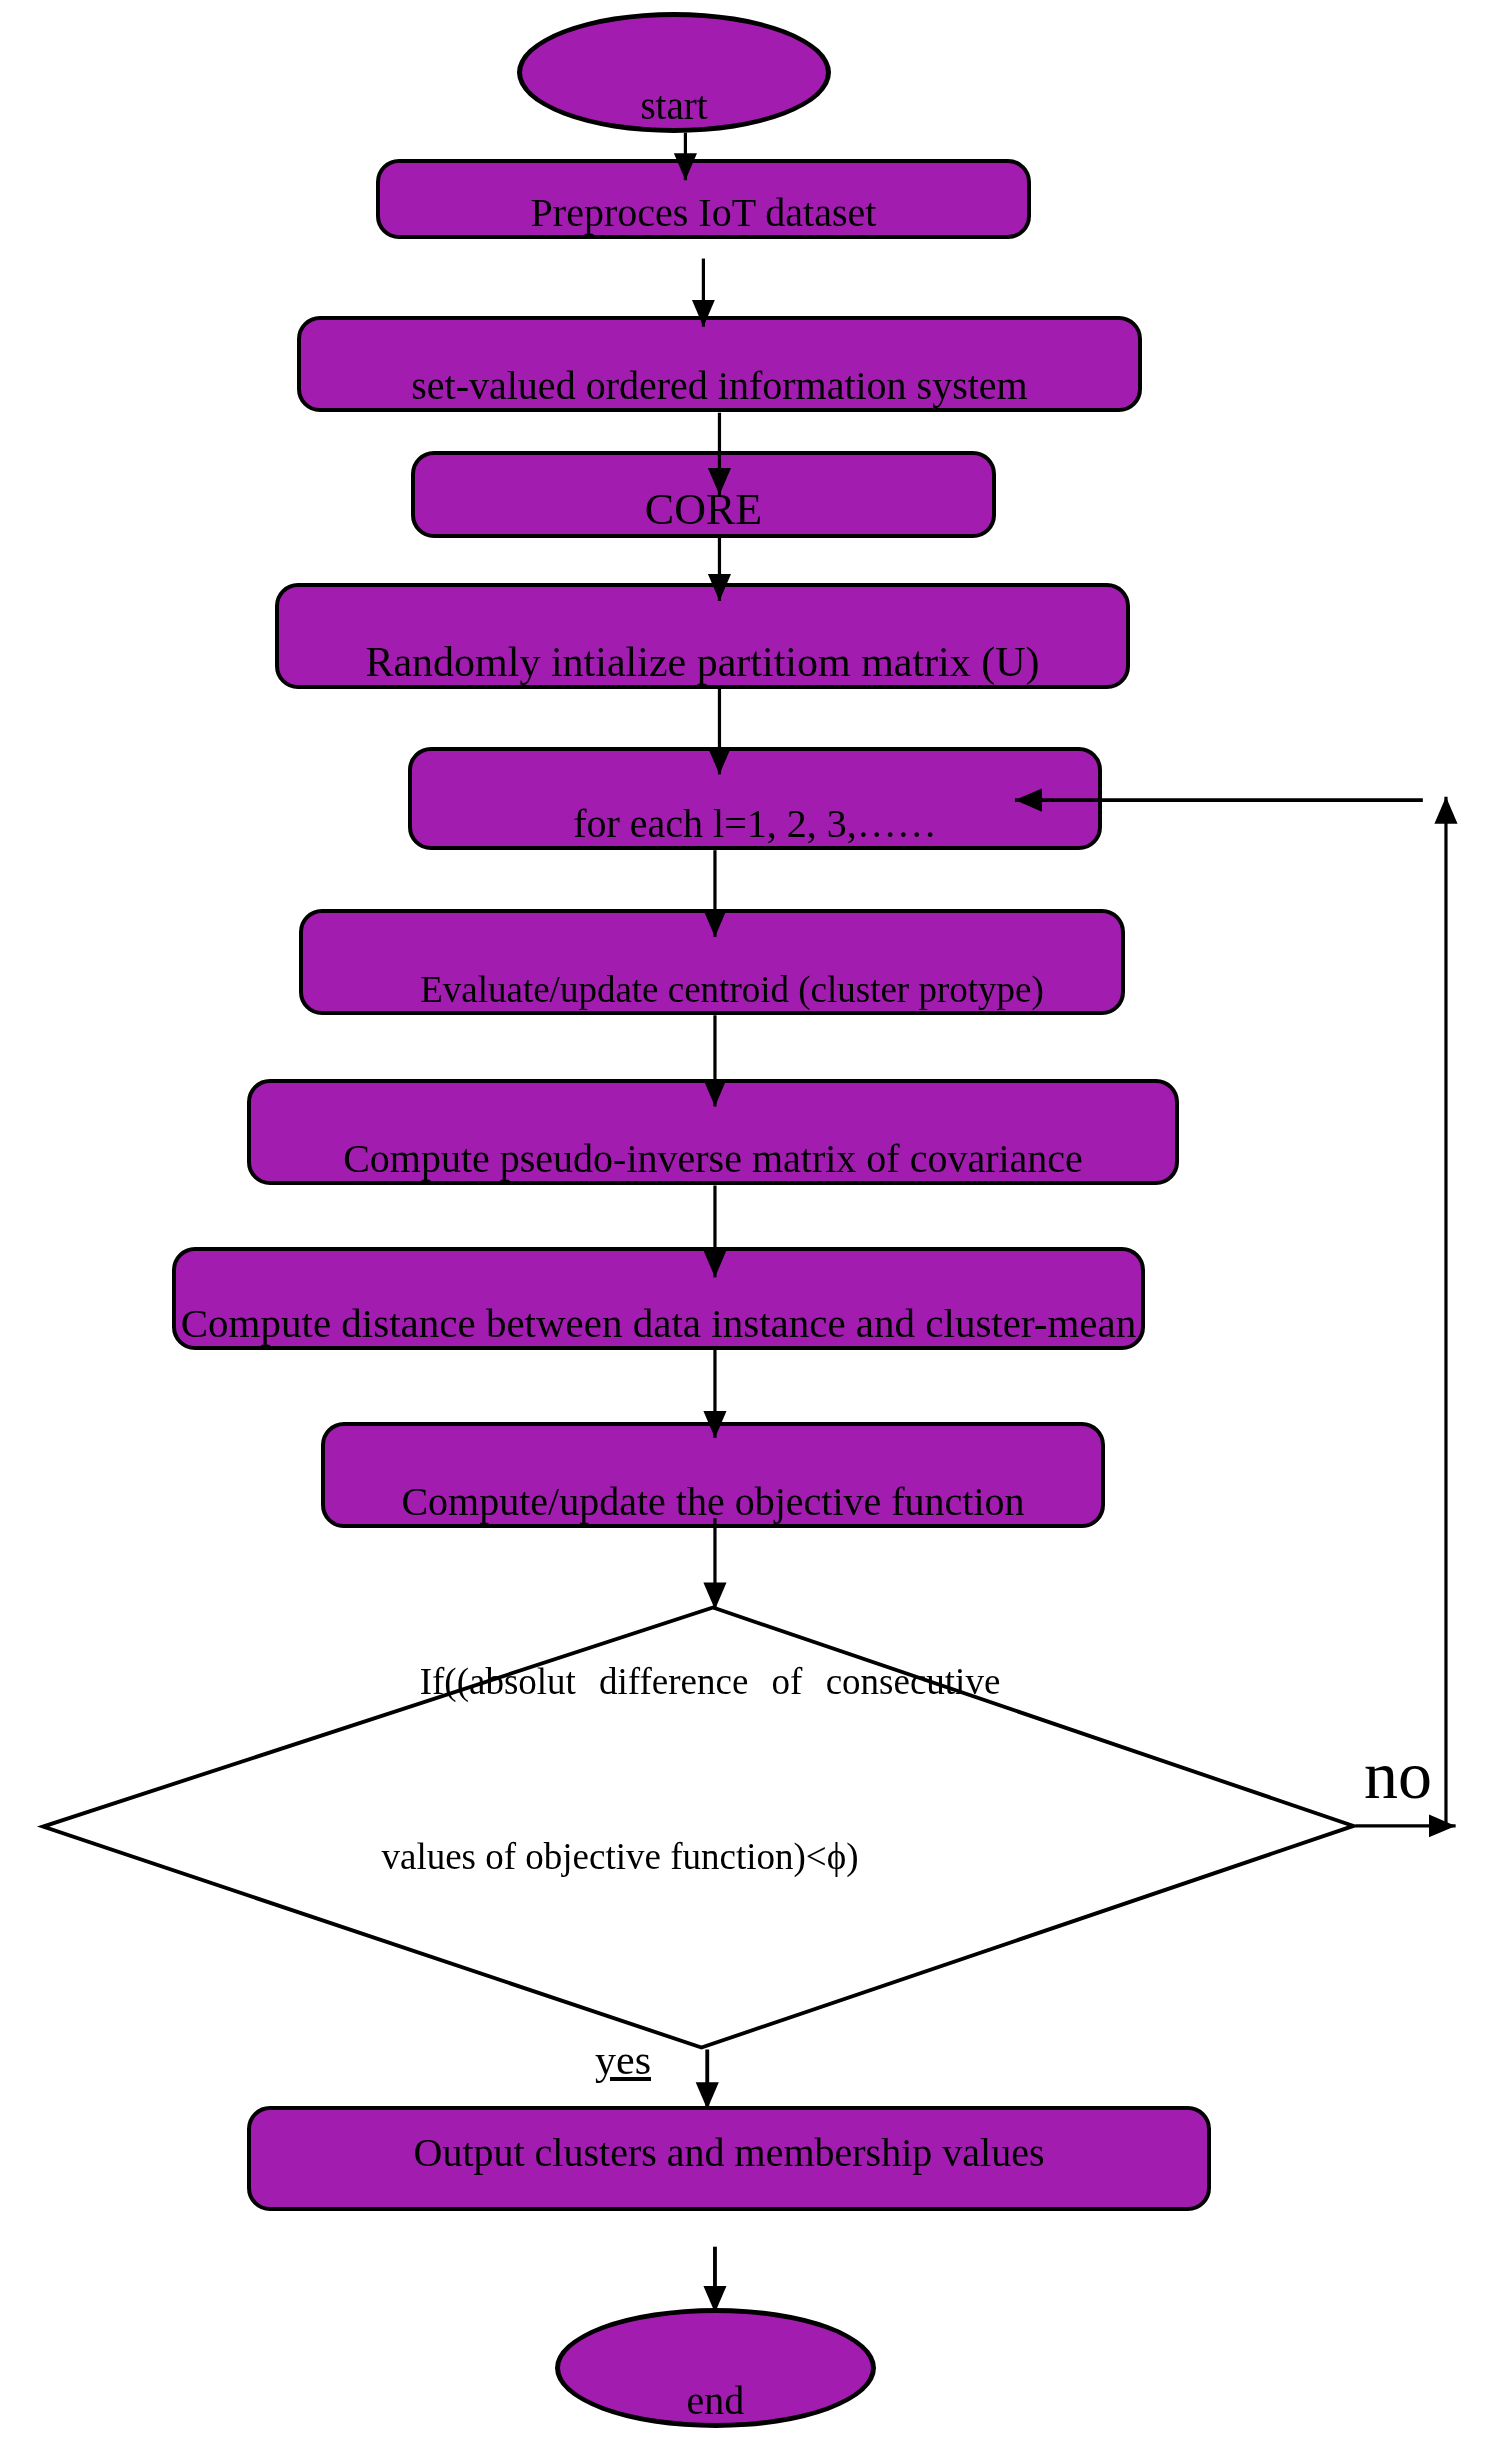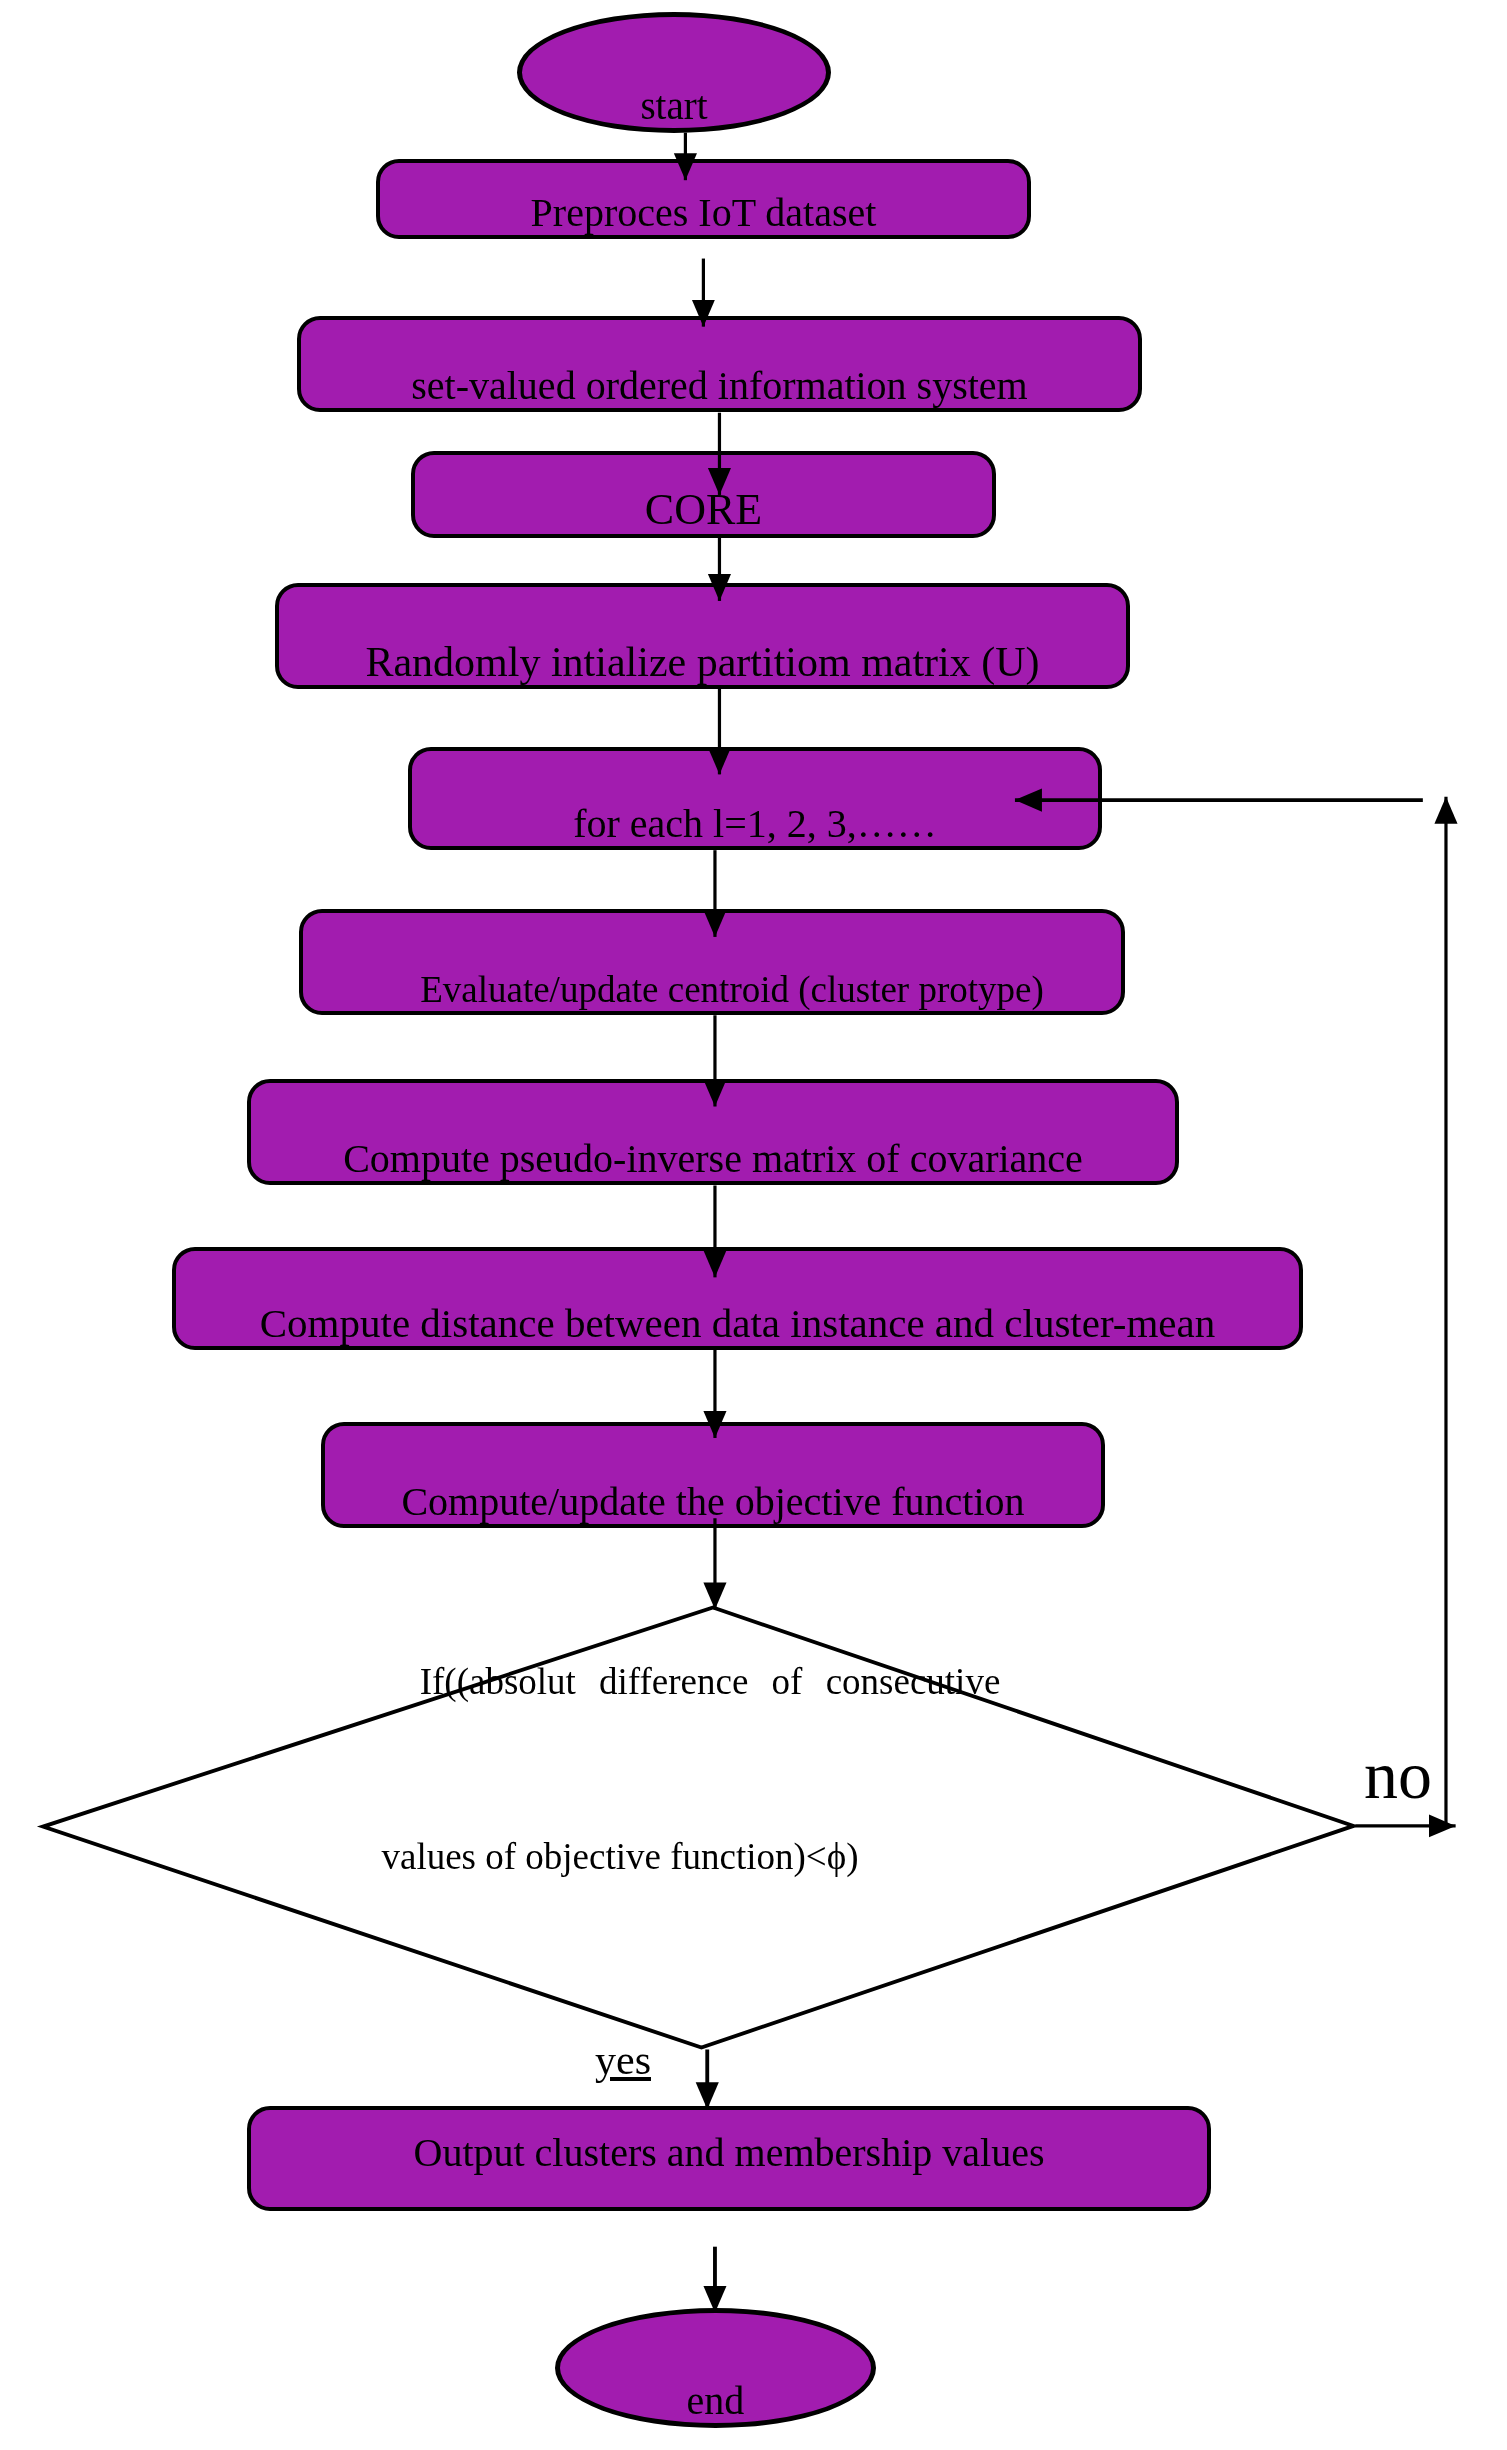--- a/index.html
+++ b/index.html
@@ -83,21 +83,21 @@
   </div>
 
   <div class="node process" style="left:299px;top:909px;width:826px;height:106px;font-size:37px;padding-left:40px;">
     <span>Evaluate/update centroid (cluster protype)</span>
   </div>
 
   <div class="node process" style="left:247px;top:1079px;width:932px;height:106px;">
     <span>Compute pseudo-inverse matrix of covariance</span>
   </div>
 
-  <div class="node process" style="left:172px;top:1247px;width:1131px;height:103px;font-size:41px;">
+  <div class="node process" style="left:172px;top:1247px;width:973px;height:103px;font-size:41px;">
     <span>Compute distance between data instance and cluster-mean</span>
   </div>
 
   <div class="node process" style="left:321px;top:1422px;width:784px;height:106px;">
     <span>Compute/update the objective function</span>
   </div>
 
   <div class="node process" style="left:247px;top:2106px;width:964px;height:105px;padding-bottom:32px;">
     <span>Output clusters and membership values</span>
   </div>

